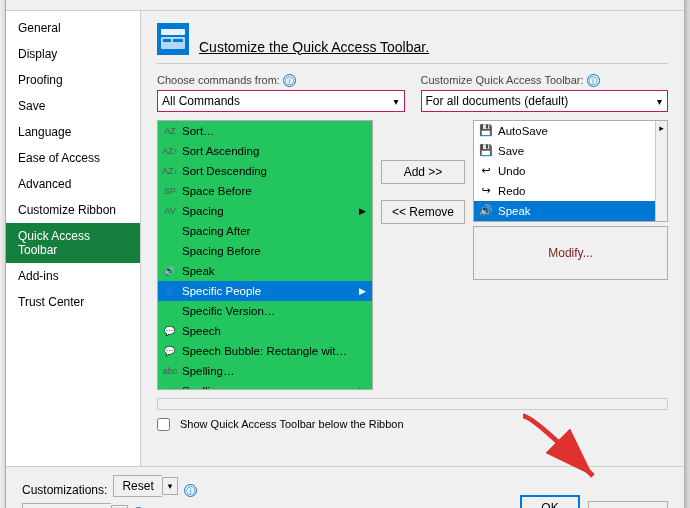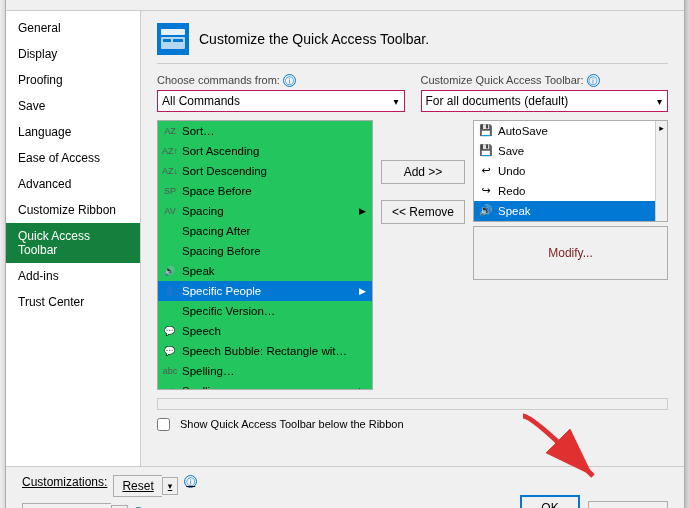--- a/index.html
+++ b/index.html
@@ -49,24 +49,25 @@
       color: #fff;
     }
     .main-content {
       flex: 1;
       padding: 12px 16px;
       background: #f0f0f0;
       overflow: hidden;
     }
     .section-header {
       display: flex;
-      align-items: center;
+      align-items: flex-end;
       margin-bottom: 10px;
       padding-bottom: 8px;
       border-bottom: 1px solid #ccc;
+      text-decoration: underline;
     }
     .section-icon {
       width: 32px; height: 32px;
       background: #0078d4;
       margin-right: 10px;
       display: flex; align-items: center; justify-content: center;
       flex-shrink: 0;
     }
     .section-title { font-size: 14px; font-weight: normal; color: #000; }
     .toolbar-row {
@@ -205,21 +206,21 @@
     .dialog-footer {
       padding: 8px 16px;
       background: #f0f0f0;
       border-top: 1px solid #ccc;
       display: flex;
       justify-content: space-between;
       align-items: flex-end;
     }
     .footer-left { display: flex; flex-direction: column; gap: 6px; }
     .footer-right { display: flex; gap: 8px; align-items: center; }
-    .customizations-row { display: flex; align-items: flex-start; gap: 6px; font-size: 12px; text-decoration: underline; }
+    .customizations-row { display: flex; align-items: flex-end; gap: 6px; font-size: 12px; }
     .btn-primary {
       padding: 4px 16px;
       background: #f0f0f0;
       border: 2px solid #0078d4;
       font-size: 12px;
       cursor: pointer;
       min-width: 60px;
     }
     .dropdown-btn {
       display: flex;

